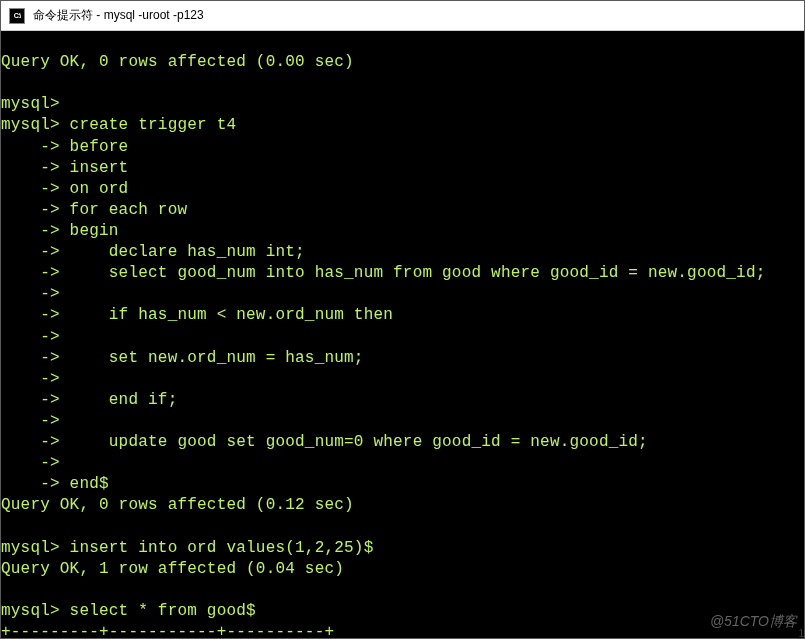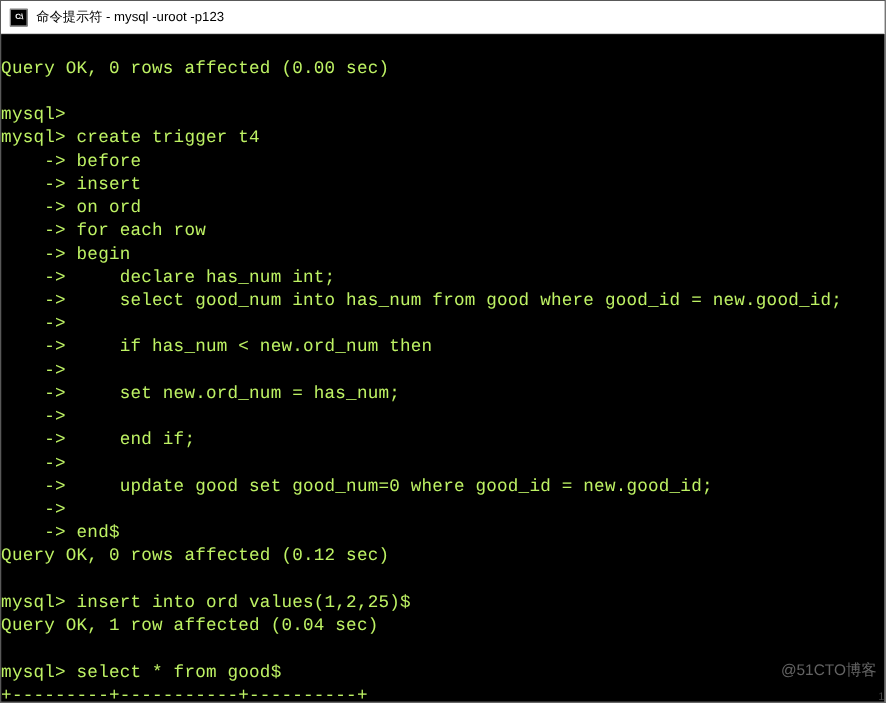--- a/index.html
+++ b/index.html
@@ -66,26 +66,27 @@
       white-space: pre;
       line-height: 1.32;
       font-size: 16px;
       letter-spacing: 0.2px;
     }
     .terminal-line {
       white-space: pre;
     }
     .watermark {
       position: absolute;
-      bottom: 20px;
+      bottom: 8px;
       right: 8px;
       color: rgba(180,180,180,0.55);
       font-family: "Microsoft YaHei", sans-serif;
       font-size: 14px;
       pointer-events: none;
+      font-style: italic;
     }
     .page-num {
       position: absolute;
       bottom: 0px;
       right: 1px;
       color: #444;
       font-family: Arial, sans-serif;
       font-size: 10px;
     }
   </style>

